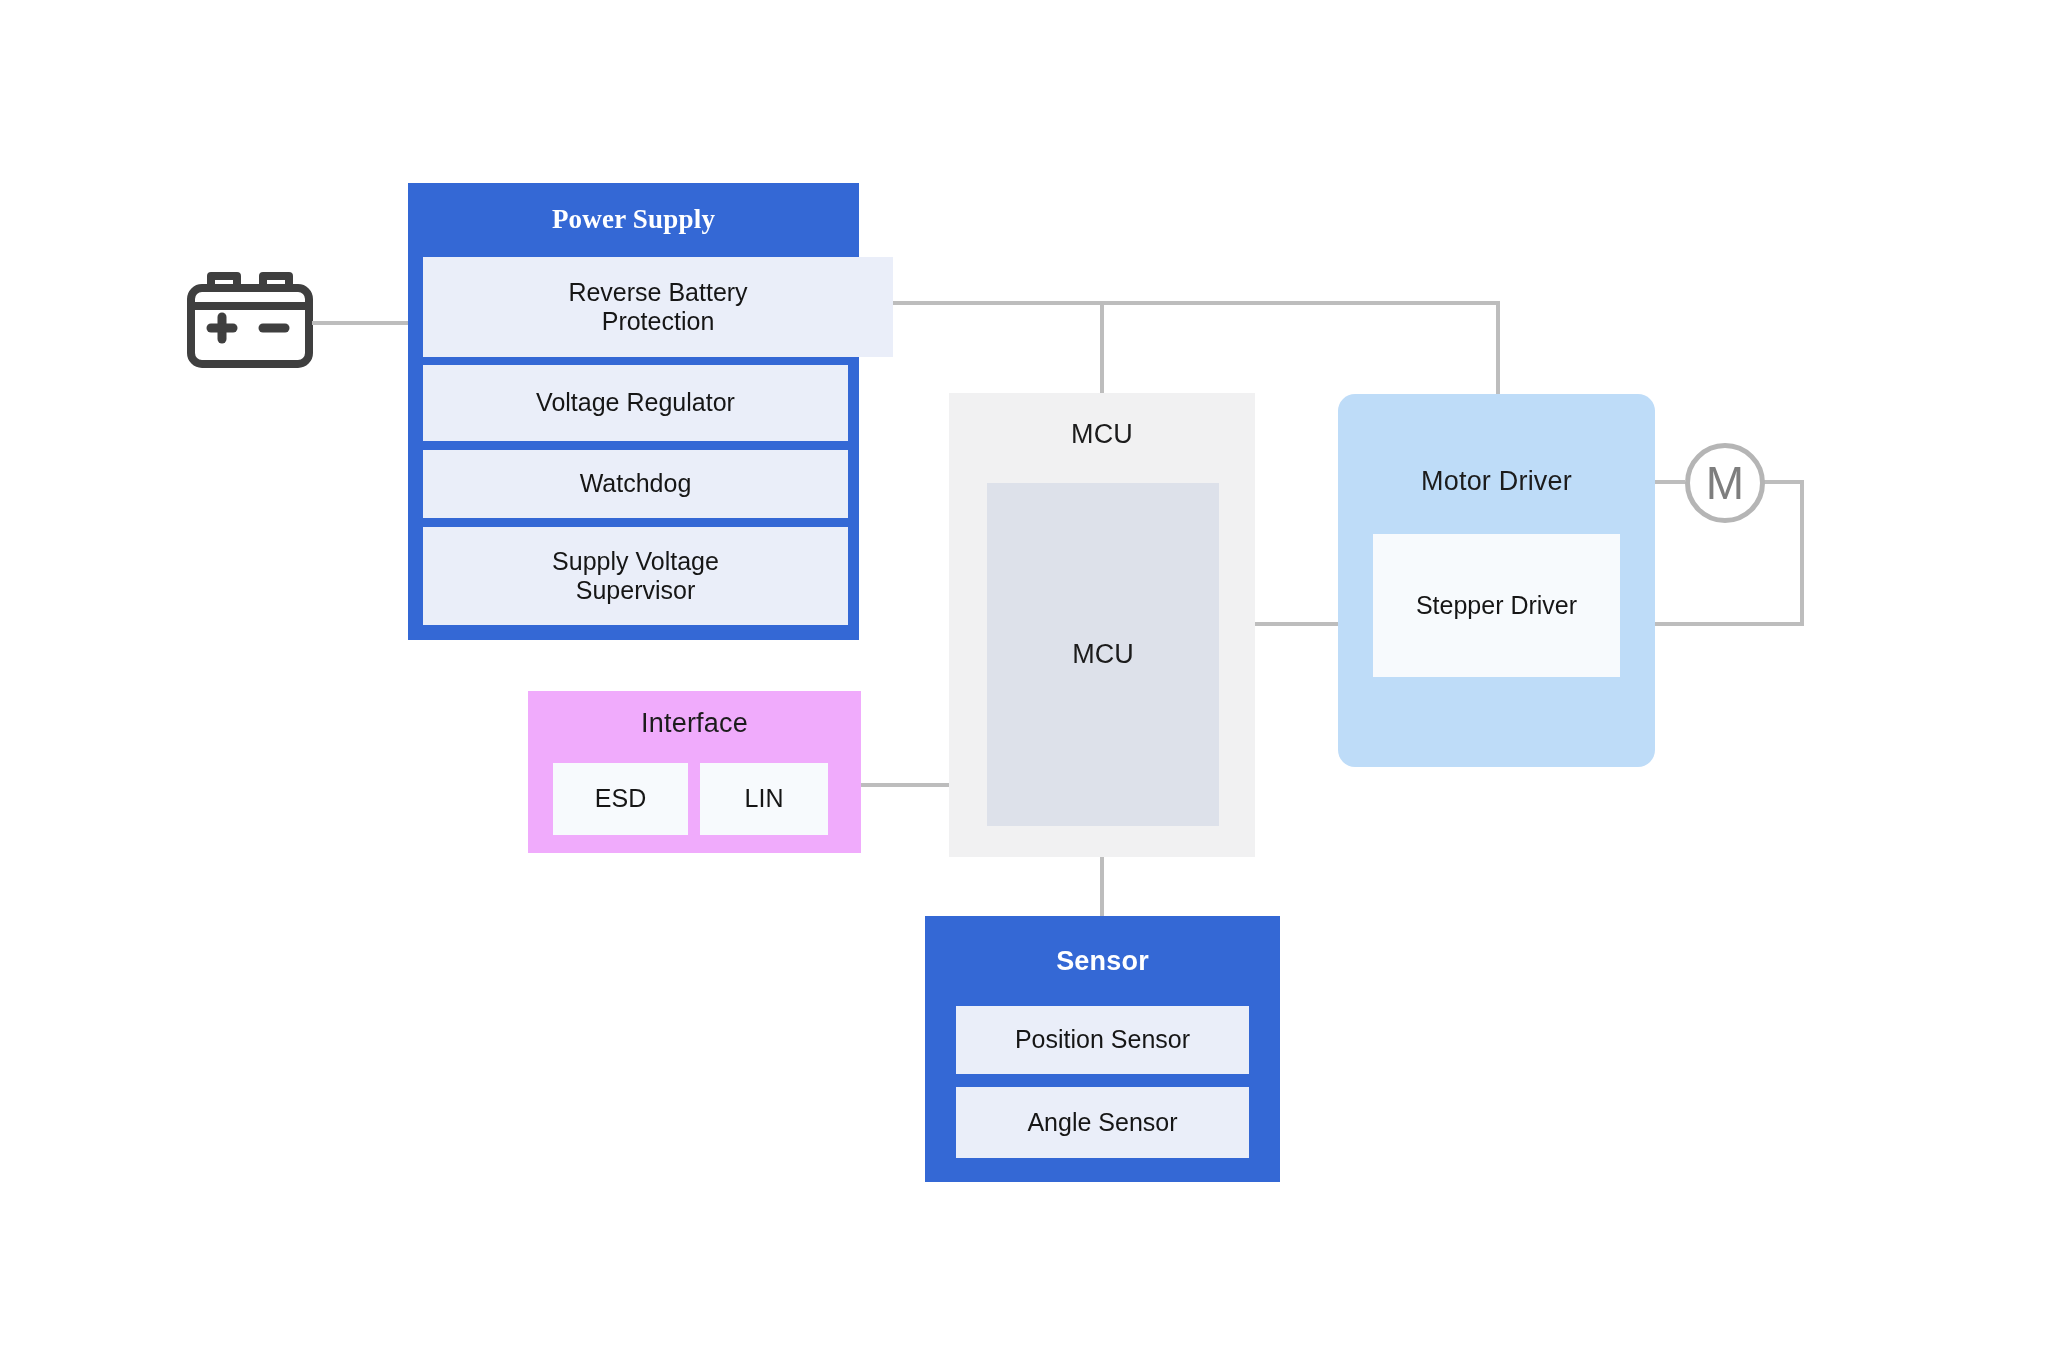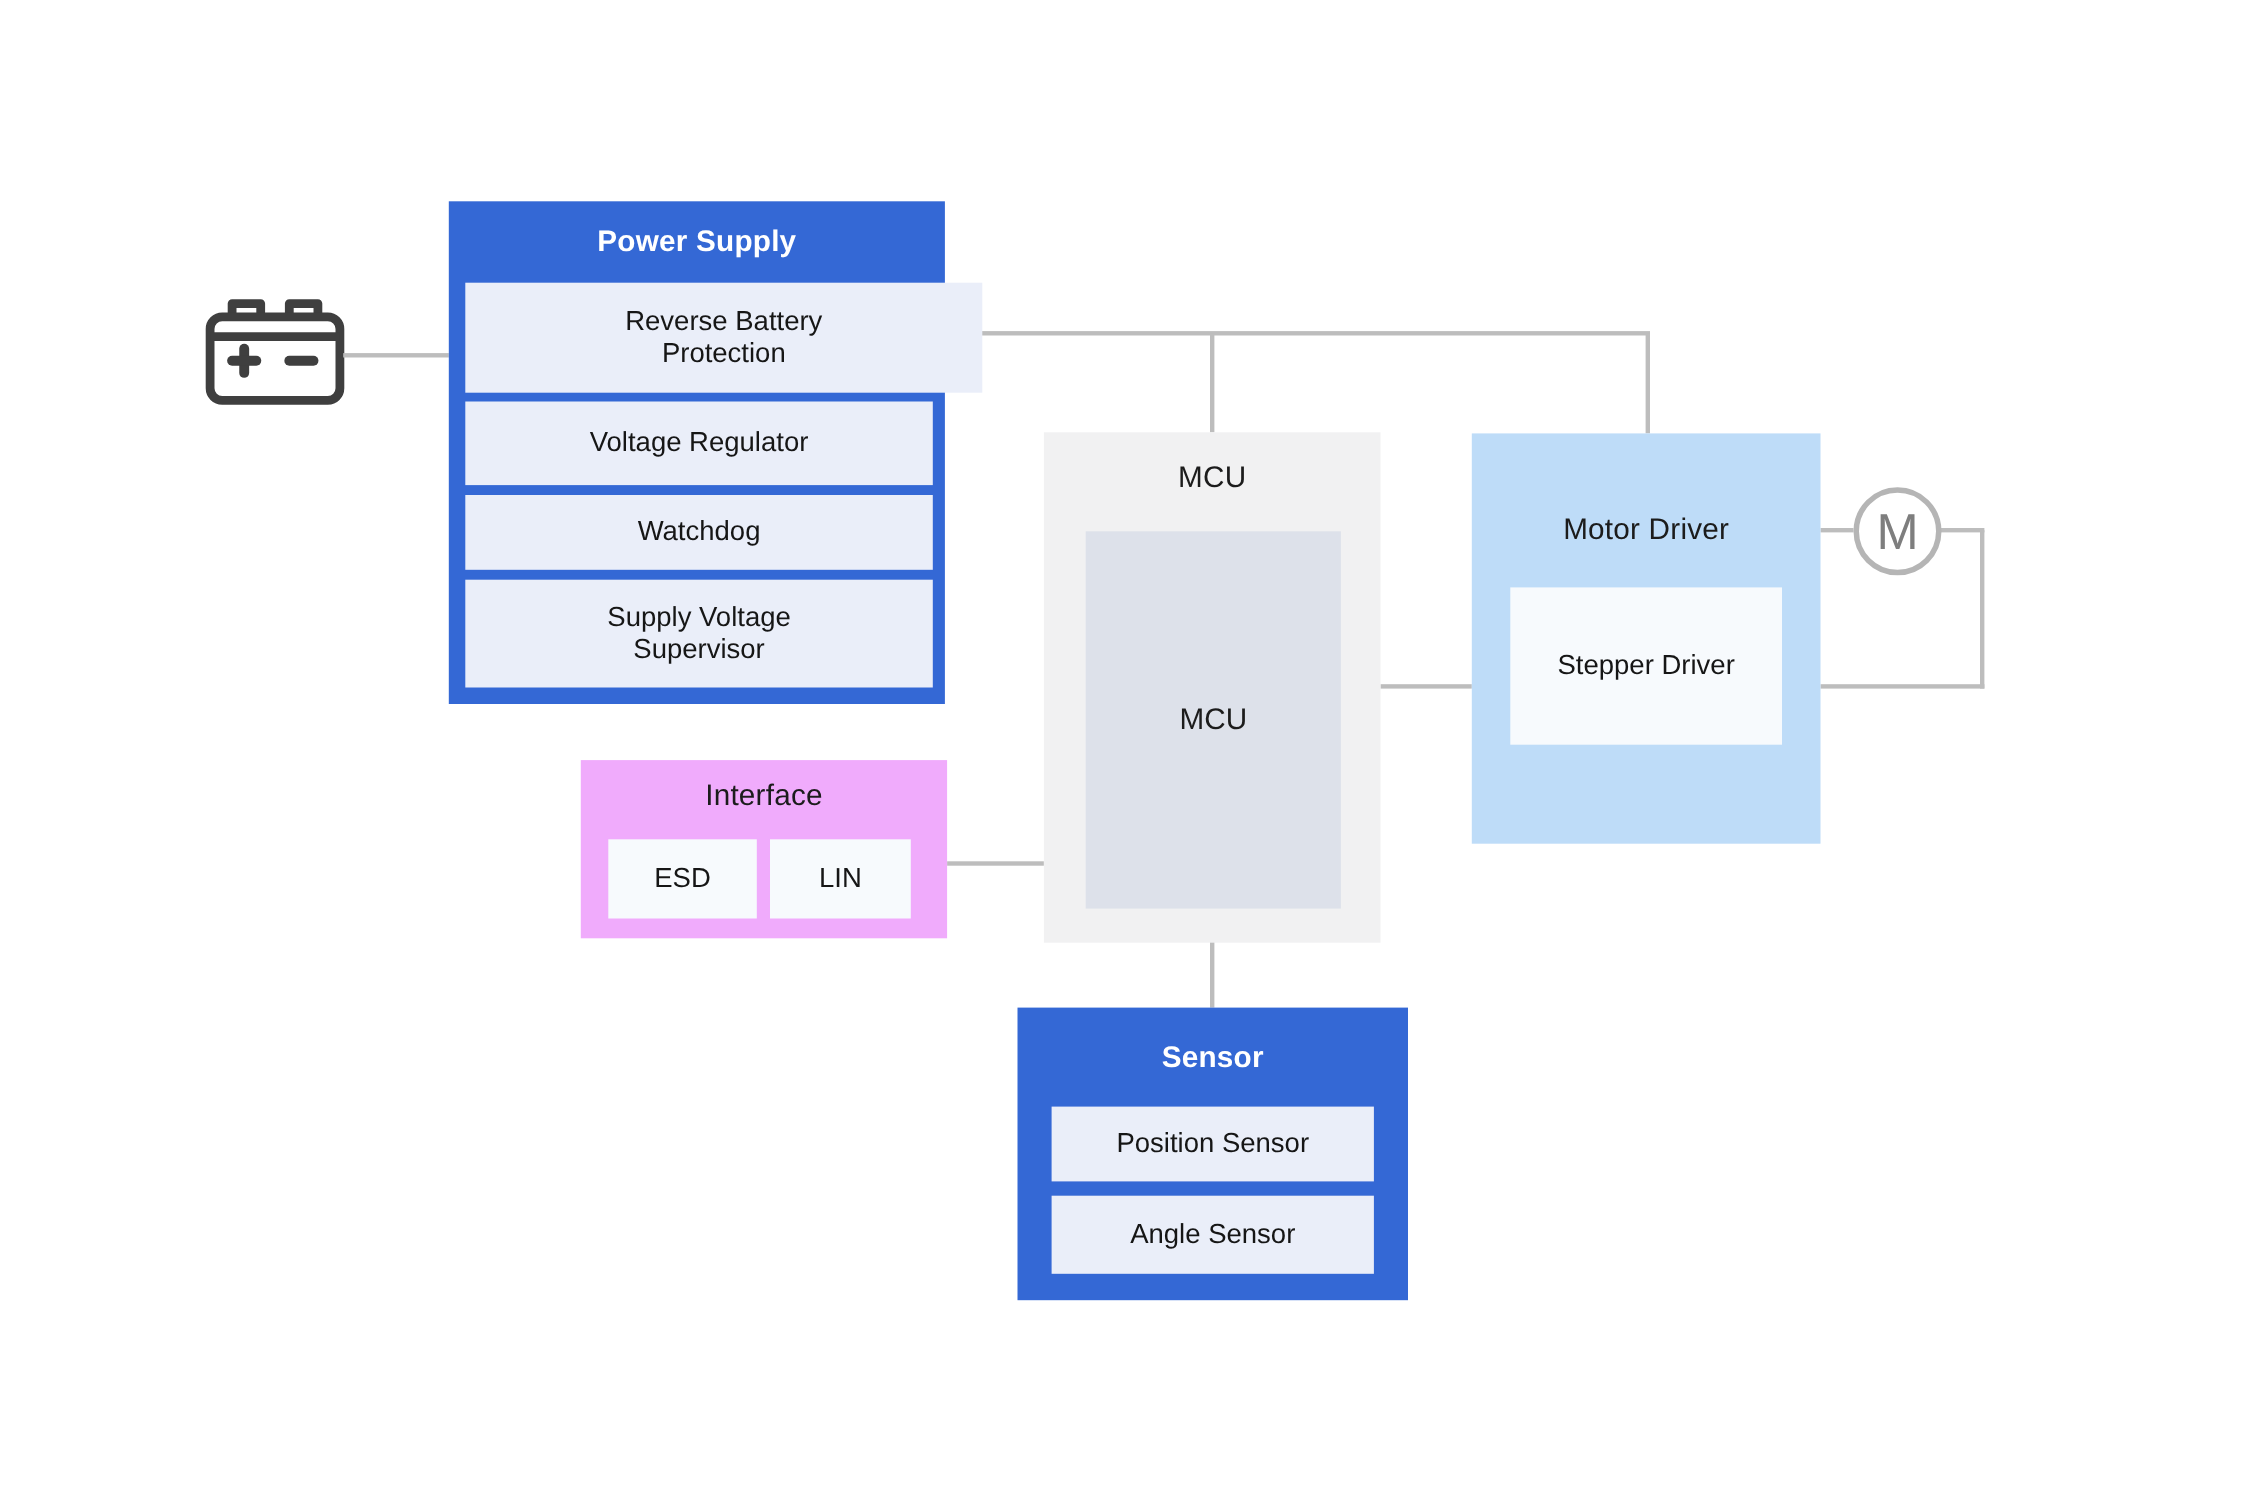--- a/index.html
+++ b/index.html
@@ -68,21 +68,21 @@
   <div class="wire" style="left:1496px; top:303px; width:4px; height:91px;"></div>
   <div class="wire" style="left:861px; top:783px; width:88px; height:4px;"></div>
   <div class="wire" style="left:1255px; top:622px; width:83px; height:4px;"></div>
   <div class="wire" style="left:1100px; top:855px; width:4px; height:61px;"></div>
   <div class="wire" style="left:1655px; top:480px; width:30px; height:4px;"></div>
   <div class="wire" style="left:1763px; top:480px; width:41px; height:4px;"></div>
   <div class="wire" style="left:1800px; top:482px; width:4px; height:144px;"></div>
   <div class="wire" style="left:1655px; top:622px; width:149px; height:4px;"></div>
 
   <div class="block" style="left:408px; top:183px; width:451px; height:457px; background:#3468D5;">
-    <div class="block-title title-white" style="top:21px;">Power Supply</div>
+    <div class="block-title title-white" style="top:21px;font-family:Liberation Serif, serif;">Power Supply</div>
     <div class="subbox lav" style="left:15px; top:74px; width:470px; height:100px;">
       <span class="constrain-260">Reverse Battery Protection</span>
     </div>
     <div class="subbox lav" style="left:15px; top:182px; width:425px; height:76px;">
       <span>Voltage Regulator</span>
     </div>
     <div class="subbox lav" style="left:15px; top:267px; width:425px; height:68px;">
       <span>Watchdog</span>
     </div>
     <div class="subbox lav" style="left:15px; top:344px; width:425px; height:98px;">
@@ -100,21 +100,21 @@
   <div class="block" style="left:528px; top:691px; width:333px; height:162px; background:#f0abfc;">
     <div class="block-title title-dark" style="top:17px;">Interface</div>
     <div class="subbox whitebox" style="left:25px; top:72px; width:135px; height:72px;">
       <span>ESD</span>
     </div>
     <div class="subbox whitebox" style="left:172px; top:72px; width:128px; height:72px;">
       <span>LIN</span>
     </div>
   </div>
 
-  <div class="block" style="left:1338px; top:394px; width:317px; height:373px; background:#BEDCF8;">
+  <div class="block" style="left:1338px; top:394px; width:317px; height:373px; background:#BEDCF8;border-radius:17px;">
     <div class="block-title title-dark" style="top:72px;">Motor Driver</div>
     <div class="subbox whitebox" style="left:35px; top:140px; width:247px; height:143px;">
       <span class="constrain-170">Stepper Driver</span>
     </div>
   </div>
 
   <div class="motor-circle" style="left:1685px; top:443px;">
     <span>M</span>
   </div>
 

